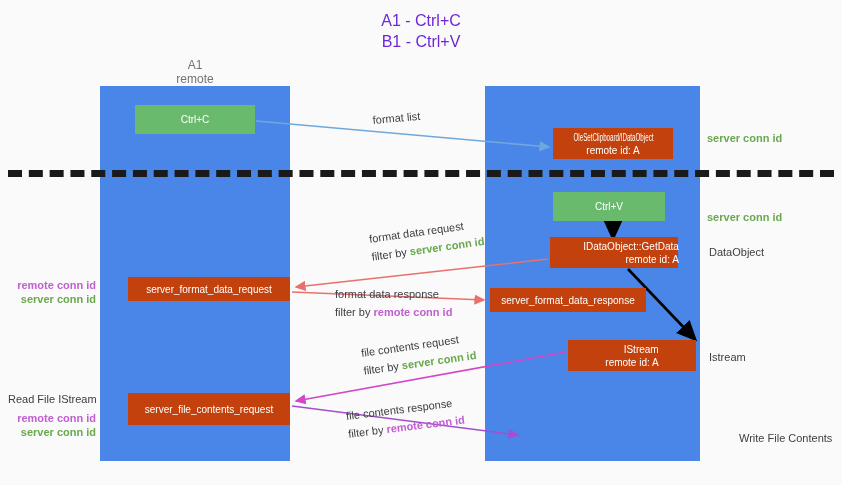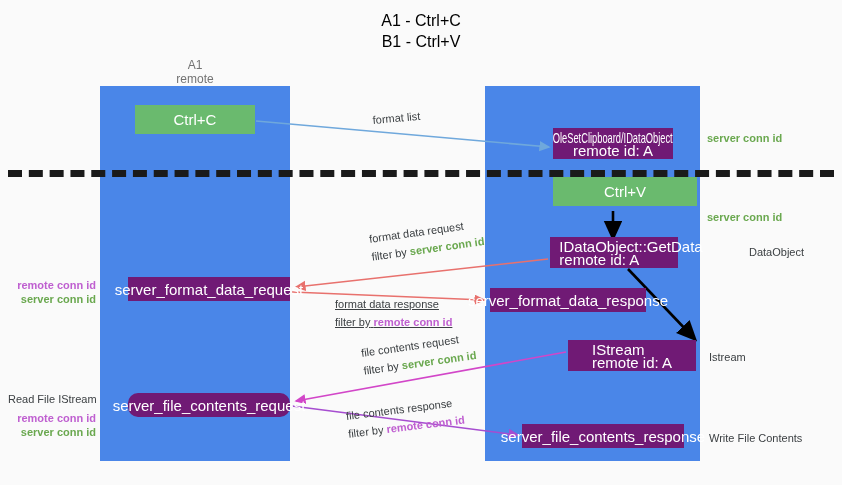--- a/index.html
+++ b/index.html
@@ -21,21 +21,21 @@
     height: 485px;
   }
   .abs { position: absolute; }
 
   
   #title {
     left: 0; top: 10px;
     width: 842px;
     text-align: center;
     font-size: 16px;
-    color: #000000;
+    color: #6d28d9;
     line-height: 21px;
     white-space: pre-line;
   }
 
   
   .col-head {
     text-align: center;
     font-size: 12px;
     color: #737373;
     line-height: 14px;
@@ -59,58 +59,58 @@
     border-top: 7px dashed #1a1a1a;
   }
 
   
   .node {
     box-sizing: border-box;
     display: flex;
     flex-direction: column;
     align-items: center;
     justify-content: center;
-    text-align: left;
+    text-align: right;
     color: #ffffff;
-    font-size: 15px;
+    font-size: 10px;
     line-height: 13px;
     white-space: pre-line;
     padding: 2px 4px;
   }
   .node.green  { background: #6aa84f; background: #6fbf73; }
-  .node.orange { background: #701a75; }
+  .node.orange { background: #c2410c; }
 
   #n-ctrlc    { left: 135px; top: 105px; width: 120px; height: 29px; background:#6aba6e; }
   #n-ole      { left: 553px; top: 128px; width: 120px; height: 31px; }
-  #n-ctrlv    { left: 553px; top: 177px; width: 144px; height: 29px; background:#6aba6e; }
+  #n-ctrlv    { left: 553px; top: 192px; width: 112px; height: 29px; background:#6aba6e; }
   #n-getdata  { left: 550px; top: 237px; width: 128px; height: 31px; padding-left: 38px; }
   #n-istream  { left: 568px; top: 340px; width: 128px; height: 31px; }
   #n-req1     { left: 128px; top: 277px; width: 162px; height: 24px; }
   #n-resp1    { left: 490px; top: 288px; width: 156px; height: 24px; }
-  #n-req2     { left: 128px; top: 393px; width: 162px; height: 24px; border-radius: 10px; }
+  #n-req2     { left: 128px; top: 393px; width: 162px; height: 32px; }
   #n-resp2    { left: 522px; top: 424px; width: 162px; height: 24px; }
 
   
   .condensed { display: inline-block; transform: scaleX(0.62); transform-origin: center; }
 
   
   .side-label {
     font-size: 11px;
     line-height: 14px;
     color: #3c4043;
   }
   .c-green  { color: #6aa84f; font-weight: bold; }
   .c-purple { color: #bf5fd0; font-weight: bold; }
   .plain    { color: #3c4043; }
 
   #lbl-r-server1 { left: 707px; top: 131px; }
   #lbl-r-server2 { left: 707px; top: 210px; }
-  #lbl-r-dataobj { left: 709px; top: 245px; margin-left: 40px; }
+  #lbl-r-dataobj { left: 709px; top: 245px; }
   #lbl-r-istream { left: 709px; top: 350px; }
-  #lbl-r-write   { left: 709px; top: 431px; }
+  #lbl-r-write   { left: 739px; top: 431px; }
 
   #lbl-l-conn1 { left: 8px;  top: 278px; text-align: right; width: 88px; }
   #lbl-l-read  { left: 8px;  top: 392px; width: 100px; }
   #lbl-l-conn2 { left: 8px;  top: 411px; text-align: right; width: 88px; }
 
   
   .edge-text {
     font-size: 11px;
     line-height: 16px;
     color: #3c4043;
@@ -120,21 +120,21 @@
     left: 372px; top: 112px;
     transform: rotate(-5deg);
     transform-origin: left top;
   }
   #et-fdreq {
     left: 368px; top: 231px;
     transform: rotate(-8deg);
     transform-origin: left top;
   }
   #et-fdresp {
-    left: 335px; top: 296px; text-decoration: underline;
+    left: 335px; top: 286px;
   }
   #et-fcreq {
     left: 360px; top: 345px;
     transform: rotate(-8deg);
     transform-origin: left top;
   }
   #et-fcresp {
     left: 345px; top: 408px;
     transform: rotate(-7deg);
     transform-origin: left top;
@@ -207,21 +207,20 @@
   </div>
 
   <div class="abs node green" id="n-ctrlv">Ctrl+V</div>
   <div class="abs node orange" id="n-getdata">IDataObject::GetData
 remote id: A</div>
   <div class="abs node orange" id="n-istream">IStream
 remote id: A</div>
   <div class="abs node orange" id="n-resp1">server_format_data_response</div>
   <div class="abs node orange" id="n-req1">server_format_data_request</div>
   <div class="abs node orange" id="n-req2">server_file_contents_request</div>
-  <div class="abs node orange" id="n-resp2">server_file_contents_response</div>
 
   <div class="abs edge-text" id="et-formatlist">
     <div>format list</div>
   </div>
 
   <div class="abs edge-text" id="et-fdreq">
     <div>format data request</div>
     <div class="et-line2">
       <span class="plain">filter by</span>
       <span class="c-green">server conn id</span>

